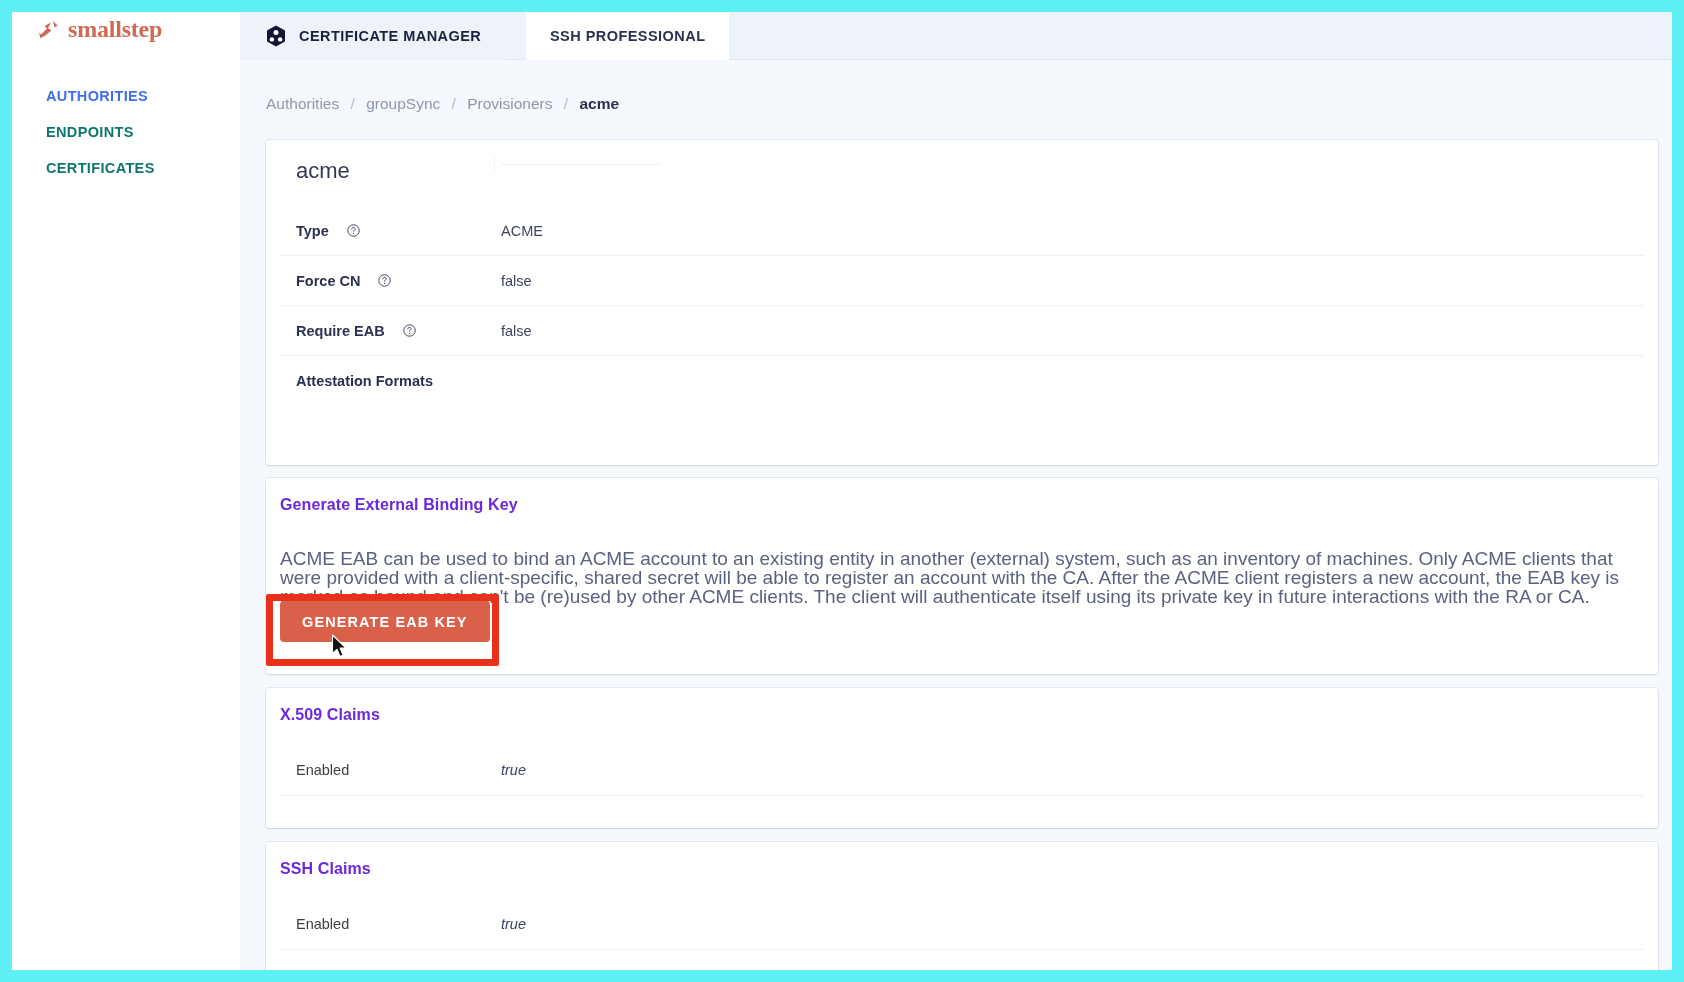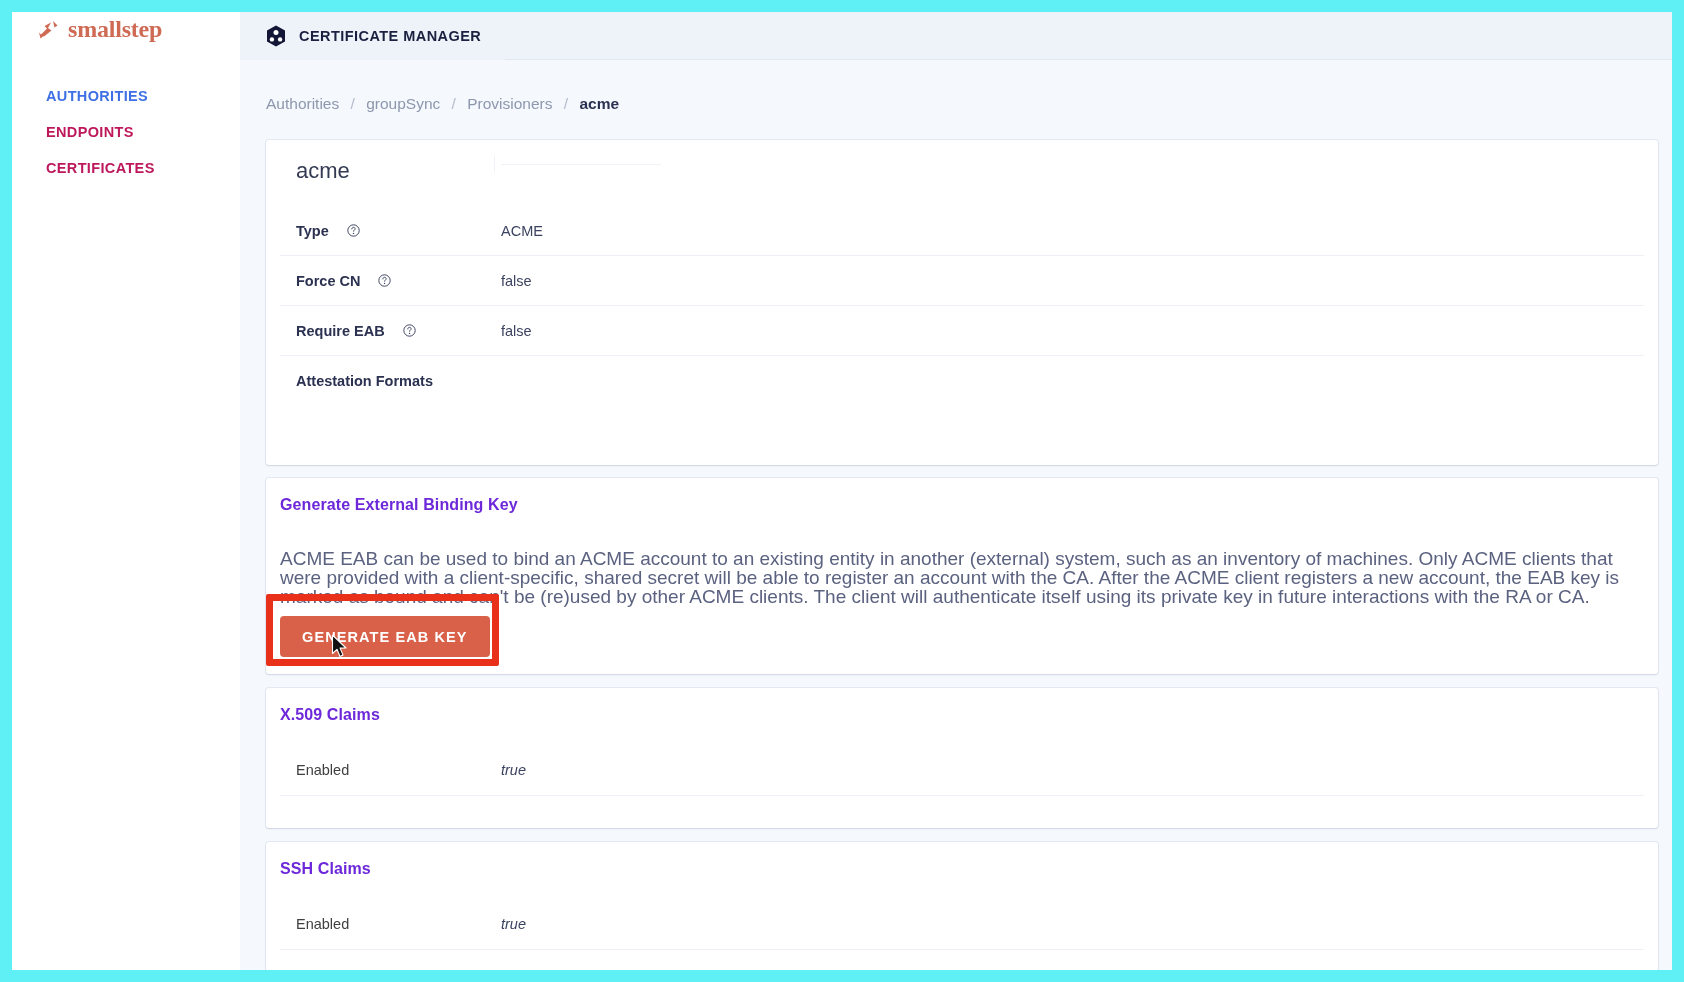--- a/index.html
+++ b/index.html
@@ -40,21 +40,21 @@
     font-size: 24px; font-weight: 700;
     color: #cf6a55; letter-spacing: -0.2px;
   }
   .nav { position: absolute; left: 0; top: 66px; width: 100%; }
   .nav-item {
     display: block;
     padding: 10px 22px;
     font-size: 14.5px;
     font-weight: 700;
     letter-spacing: 0.35px;
-    color: #be185d;
+    color: #0f766e;
     text-decoration: none;
     cursor: pointer;
   }
   .nav-item.active { color: #3f6fe4; }
 
   
   #tabbar {
     position: absolute;
     left: 228px; top: 0;
     width: 1476px; height: 48px;
@@ -152,21 +152,20 @@
     position: absolute; left: 14px; top: 123px;
     height: 41px;
     padding: 0 22px;
     display: flex; align-items: center; justify-content: center;
     background: #d9614a;
     color: #ffffff;
     font-size: 14.5px; font-weight: 700; letter-spacing: 1.1px;
     border: none; border-radius: 4px;
     cursor: pointer;
     font-family: "Liberation Sans", "DejaVu Sans", sans-serif;
-    margin-top: 15px;
   }
 
   
   #card-x509 .rows, #card-ssh .rows { top: 56px; }
   .claim-row {
     position: relative; height: 52px;
     display: flex; align-items: center;
     border-bottom: 1px solid #edf0f6;
     padding-left: 16px;
   }
@@ -215,20 +214,23 @@
 
   <div id="tabbar">
     <div class="tab tab-cm">
       <svg class="tab-icon" viewBox="0 0 24 24">
         <path d="M12 1.6 L21 6.6 L21 17.4 L12 22.4 L3 17.4 L3 6.6 Z" fill="#131637"></path>
         <circle cx="12" cy="8.4" r="2.5" fill="#ffffff"></circle>
         <circle cx="7.9" cy="15.4" r="2.2" fill="#ffffff"></circle>
         <circle cx="16.1" cy="15.4" r="2.2" fill="#ffffff"></circle>
       </svg>
       <span>CERTIFICATE MANAGER</span>
+    </div>
+    <div class="tab tab-ssh">
+      <span>SSH PROFESSIONAL</span>
     </div>
   </div>
 
   <div id="main">
 
     <div id="breadcrumb">
       <span class="crumb">Authorities</span>
       <span class="sep">/</span>
       <span class="crumb">groupSync</span>
       <span class="sep">/</span>

